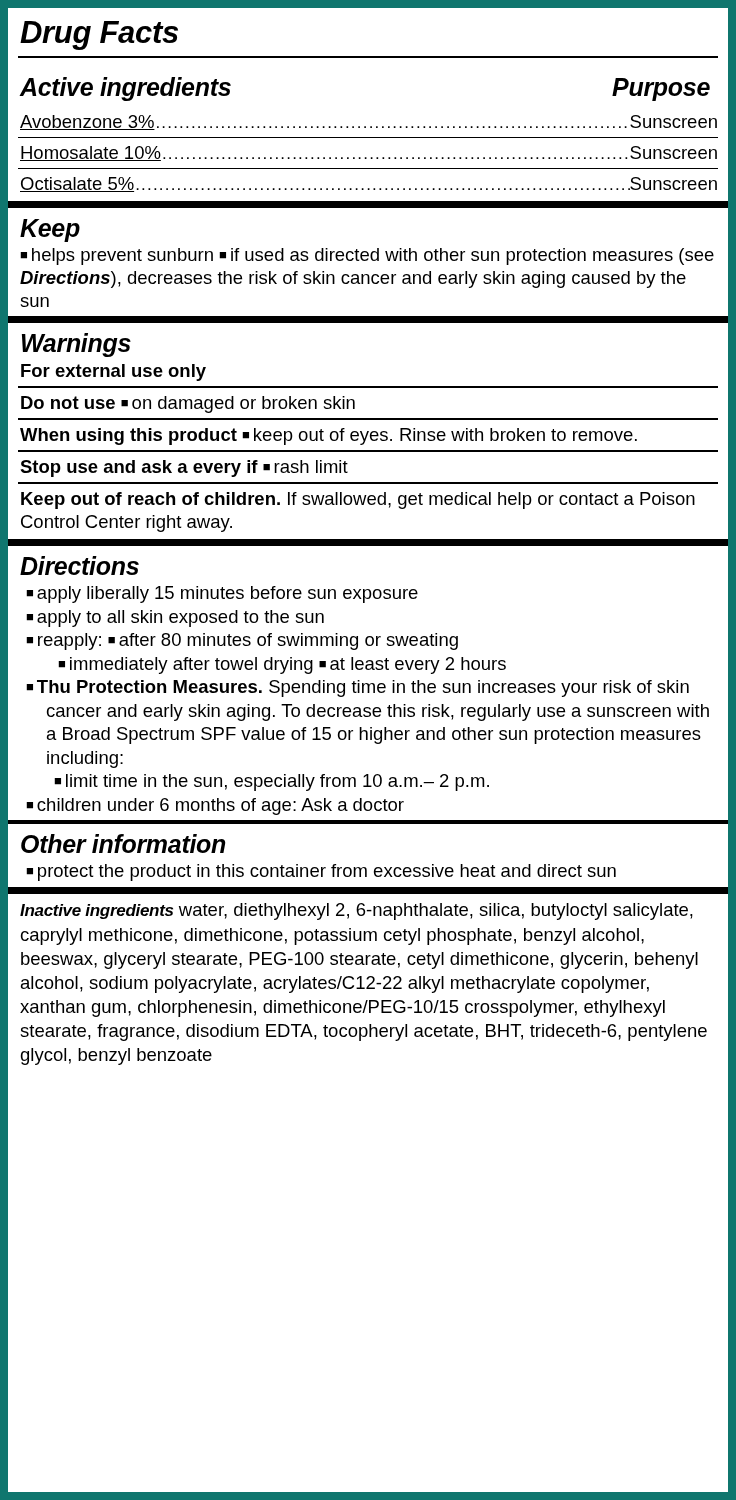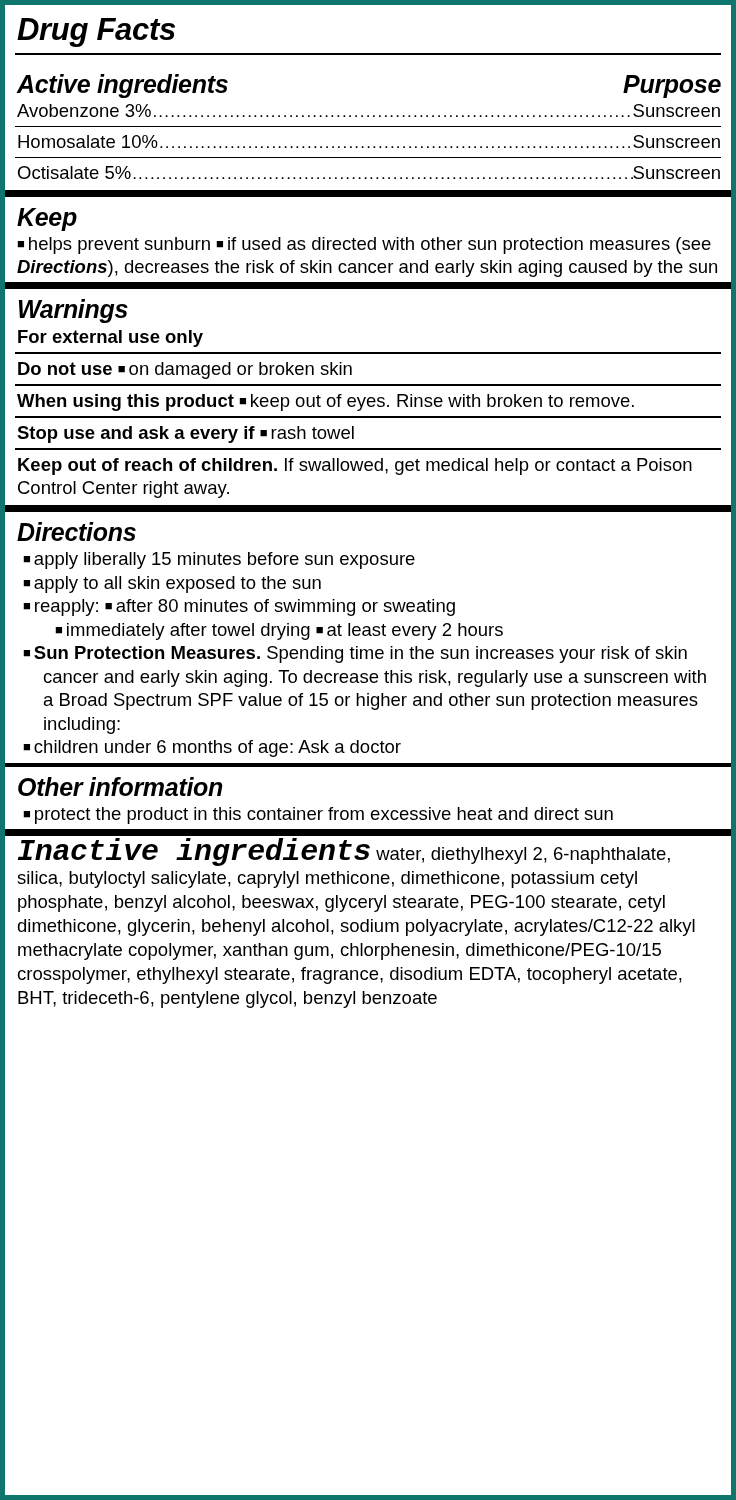--- a/index.html
+++ b/index.html
@@ -12,21 +12,21 @@
     height: 1500px;
     font-family: "Liberation Sans", sans-serif;
     color: #000000;
     -webkit-font-smoothing: antialiased;
   }
 
   #panel {
     box-sizing: border-box;
     width: 736px;
     height: 1500px;
-    border: 5px solid #0f766e;
+    border: 8px solid #0f766e;
     padding: 8px 10px 6px 10px;
     display: flex;
     flex-direction: column;
   }
 
   
   .hd {
     font-style: italic;
     font-weight: 700;
     letter-spacing: -0.3px;
@@ -82,21 +82,21 @@
     align-items: baseline;
   }
   .ai-row {
     font-size: 18.5px;
     line-height: 25px;
     display: flex;
     align-items: baseline;
     white-space: nowrap;
     margin-left: 2px;
   }
-  .ai-name { flex: 0 0 auto; }
+  .ai-name { flex: 0 0 auto; text-decoration: underline; }
   .ai-dots {
     flex: 1 1 auto;
     overflow: hidden;
     letter-spacing: 1.2px;
     font-size: 17px;
     padding: 0 1px;
   }
   .ai-purpose { flex: 0 0 auto; }
 
   
@@ -130,39 +130,38 @@
     line-height: 23.5px;
   }
 
   
   .inactive {
     font-size: 18.5px;
     line-height: 24px;
     margin-left: 2px;
   }
   .inactive .hdi {
-    font-size: 30px;
+    font-size: 17px;
     font-style: italic;
     font-weight: 700;
     letter-spacing: -0.3px;
-    font-family: Liberation Mono, monospace;
   }
 </style>
 </head>
 <body>
 
 <div id="panel">
 
   <div class="title hd">Drug Facts</div>
 
   <div class="rule-thin"></div>
 
   <div class="ai-head">
     <span class="hd sec-hd" style="margin:12px 0 0 2px;">Active ingredients</span>
-    <span class="hd sec-hd" style="margin:0;">Purpose</span>
+    <span class="hd sec-hd" style="margin:8px;">Purpose</span>
   </div>
 
   <div class="ai-row">
     <span class="ai-name">Avobenzone 3%</span>
     <span class="ai-dots">................................................................................................</span>
     <span class="ai-purpose">Sunscreen</span>
   </div>
   <div class="rule-thin" style="border-top-width:1px; margin:2px 0;"></div>
   <div class="ai-row">
     <span class="ai-name">Homosalate 10%</span>
@@ -197,21 +196,21 @@
 
   <div class="warn-sep"></div>
   <div class="warn-line">
     <span class="bold">When using this product</span>
     <span class="sq">■</span><span>keep out of eyes. Rinse with broken to remove.</span>
   </div>
 
   <div class="warn-sep"></div>
   <div class="warn-line">
     <span class="bold">Stop use and ask a every if</span>
-    <span class="sq">■</span><span>rash towel</span>
+    <span class="sq">■</span><span>rash limit</span>
   </div>
 
   <div class="warn-sep"></div>
   <div class="warn-line">
     <span class="bold">Keep out of reach of children.</span>
     <span>If swallowed, get medical help or contact a Poison Control Center right away.</span>
   </div>
 
   <div class="rule-thick"></div>
 
@@ -226,22 +225,25 @@
   <div class="dir-item">
     <span class="sq">■</span><span>reapply:</span>
     <span class="sq">■</span><span>after 80 minutes of swimming or sweating</span>
   </div>
   <div class="dir-sub">
     <span class="sq">■</span><span>immediately after towel drying</span>
     <span class="sq">■</span><span>at least every 2 hours</span>
   </div>
 
   <div class="dir-item">
-    <span class="sq">■</span><span class="bold">Sun Protection Measures.</span>
+    <span class="sq">■</span><span class="bold">Thu Protection Measures.</span>
     <span>Spending time in the sun increases your risk of skin cancer and early skin aging. To decrease this risk, regularly use a sunscreen with a Broad Spectrum SPF value of 15 or higher and other sun protection measures including:</span>
+  </div>
+  <div class="dir-sub2">
+    <span class="sq">■</span><span>limit time in the sun, especially from 10 a.m.– 2 p.m.</span>
   </div>
   <div class="dir-item">
     <span class="sq">■</span><span>children under 6 months of age: Ask a doctor</span>
   </div>
 
   <div class="rule-mid"></div>
 
   <div class="hd sec-hd">Other information</div>
   <div class="dir-item">
     <span class="sq">■</span><span>protect the product in this container from excessive heat and direct sun</span>

